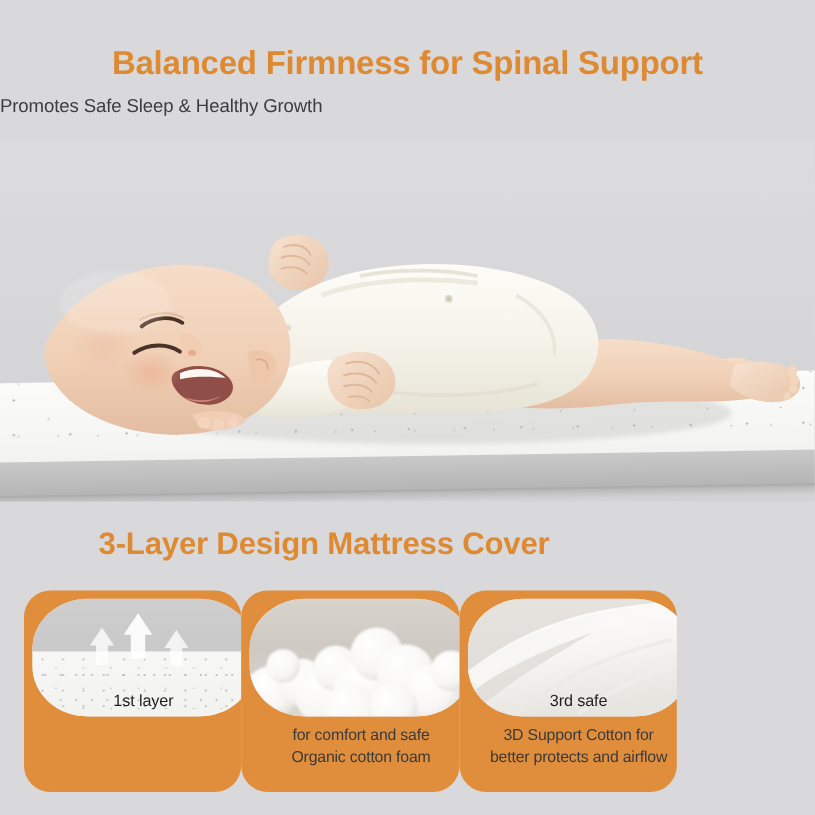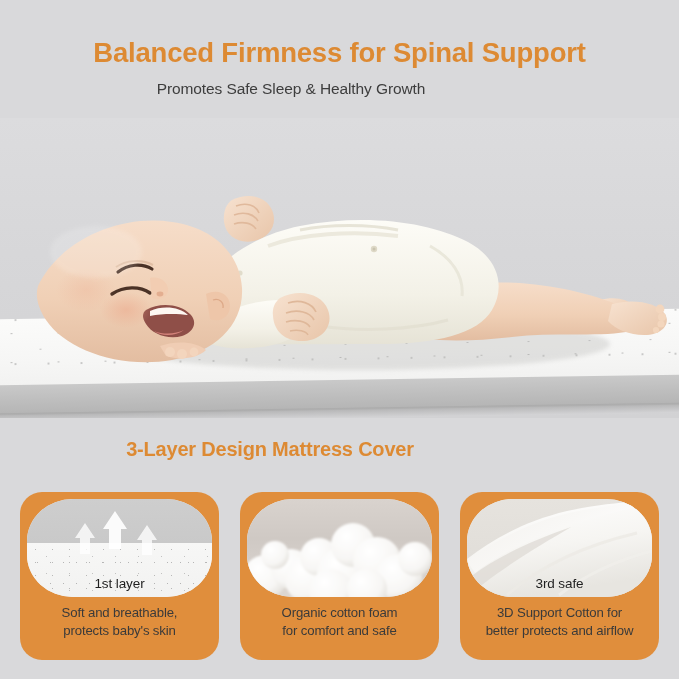--- a/index.html
+++ b/index.html
@@ -15,21 +15,20 @@
   .header { position:absolute; top:0; left:0; width:679px; height:118px; }
   .headline {
     position:absolute; top:37px; left:0; width:679px;
     text-align:center;
     font-size:27.5px; font-weight:bold; letter-spacing:-0.2px;
     color:#dd8a33;
     white-space:nowrap;
   }
   .subheadline {
     position:absolute; top:80px; left:0; width:582px;
-    text-align:center;
     font-size:15.5px; font-weight:normal; letter-spacing:-0.1px;
     color:#3d3d3d;
     white-space:nowrap;
   }
 
   
   .hero { position:absolute; top:118px; left:0; width:679px; height:300px; overflow:hidden; }
   .hero-bg {
     position:absolute; inset:0;
     background:linear-gradient(180deg,#dcdcde 0%,#d7d7d9 45%,#d2d2d4 100%);
@@ -61,29 +60,29 @@
     background:linear-gradient(180deg,#a8a8a8 0%,#d4d4d6 100%);
     transform:skewY(-0.9deg);
     opacity:.8;
   }
   .hero-photo-svg { position:absolute; inset:0; }
 
   
   .section-title {
     position:absolute; top:438px; left:0; width:540px;
     text-align:center;
-    font-size:20px; font-weight:bold; letter-spacing:-0.2px;
+    font-size:26px; font-weight:bold; letter-spacing:-0.2px;
     color:#dd8a33;
     white-space:nowrap;
   }
 
   
   .cards {
     position:absolute; top:492px; left:20px;
-    width:639px; height:168px;
+    width:544px; height:168px;
     display:flex; justify-content:space-between;
   }
   .card {
     position:relative;
     width:199px; height:168px;
     background:#e08e3c;
     border-radius:22px;
     overflow:hidden;
   }
   .card-figure {
@@ -272,24 +271,20 @@
         <svg class="arrow" style="left:0;top:0;width:185px;height:98px;" viewBox="0 0 185 98">
           <g fill="#ffffff" opacity=".92">
             <path d="M88,12 L100,30 L94,30 L94,50 L82,50 L82,30 L76,30 Z"></path>
           </g>
           <g fill="#ffffff" opacity=".78">
             <path d="M58,24 L68,39 L63,39 L63,55 L53,55 L53,39 L48,39 Z"></path>
             <path d="M120,26 L130,41 L125,41 L125,56 L115,56 L115,41 L110,41 Z"></path>
           </g>
         </svg>
         <div class="card-layer-label">1st layer</div>
-      </div>
-      <div class="card-desc">
-        <span class="l">Soft and breathable,</span>
-        <span class="l">protects baby's skin</span>
       </div>
     </div>
 
     <div class="card">
       <div class="card-figure">
         <div class="fig2-sky"></div>
         <svg style="position:absolute;inset:0;" viewBox="0 0 185 98">
           <defs>
             <radialGradient id="cb" cx="35%" cy="30%" r="75%">
               <stop offset="0%" stop-color="#ffffff"></stop>
@@ -310,22 +305,22 @@
             <circle cx="106" cy="46" r="22" fill="url(#cb)"></circle>
             <circle cx="130" cy="62" r="24" fill="url(#cb)"></circle>
             <circle cx="152" cy="78" r="23" fill="url(#cb)"></circle>
             <circle cx="168" cy="60" r="17" fill="url(#cb)"></circle>
             <circle cx="84" cy="92" r="22" fill="url(#cb)"></circle>
             <circle cx="120" cy="90" r="20" fill="url(#cb)"></circle>
           </g>
         </svg>
       </div>
       <div class="card-desc">
+        <span class="l">for comfort and safe</span>
         <span class="l">Organic cotton foam</span>
-        <span class="l">for comfort and safe</span>
       </div>
     </div>
 
     <div class="card">
       <div class="card-figure">
         <div class="fig3-sky"></div>
         <svg style="position:absolute;inset:0;" viewBox="0 0 185 98">
           <defs>
             <linearGradient id="sheet" x1="0" y1="0" x2="0.3" y2="1">
               <stop offset="0%" stop-color="#ffffff"></stop>

